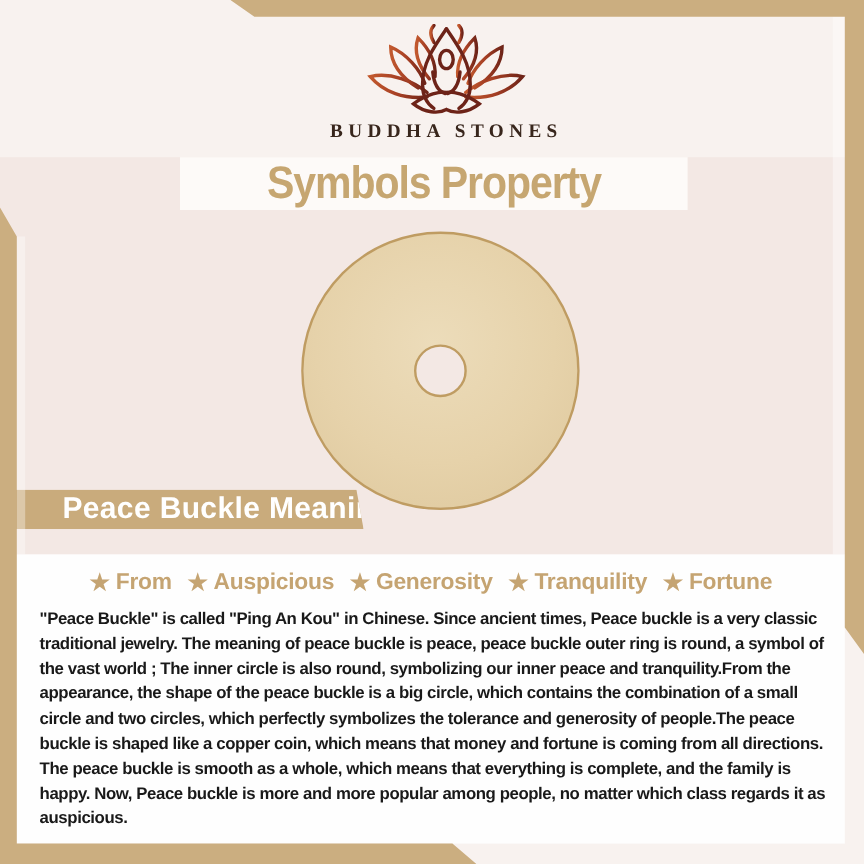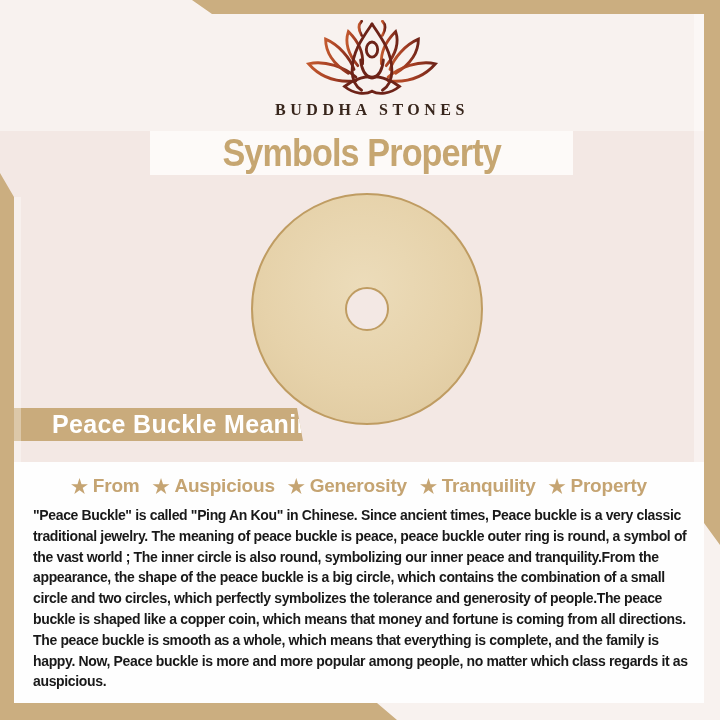--- a/index.html
+++ b/index.html
@@ -153,21 +153,21 @@
       <div class="star-item">
         <span class="star-glyph">★</span>
         <span>Generosity</span>
       </div>
       <div class="star-item">
         <span class="star-glyph">★</span>
         <span>Tranquility</span>
       </div>
       <div class="star-item">
         <span class="star-glyph">★</span>
-        <span>Property</span>
+        <span>Fortune</span>
       </div>
     </div>
     <p class="paragraph">"Peace Buckle" is called "Ping An Kou" in Chinese. Since ancient times, Peace buckle is a very classic traditional jewelry. The meaning of peace buckle is peace, peace buckle outer ring is round, a symbol of the vast world ; The inner circle is also round, symbolizing our inner peace and tranquility.From the appearance, the shape of the peace buckle is a big circle, which contains the combination of a small circle and two circles, which perfectly symbolizes the tolerance and generosity of people.The peace buckle is shaped like a copper coin, which means that money and fortune is coming from all directions. The peace buckle is smooth as a whole, which means that everything is complete, and the family is happy. Now, Peace buckle is more and more popular among people, no matter which class regards it as auspicious.</p>
   </div>
 
   <div class="frame-highlight-right"></div>
   <div class="frame-highlight-left"></div>
   <div class="frame-topright"></div>
   <div class="frame-bottomleft"></div>
 

